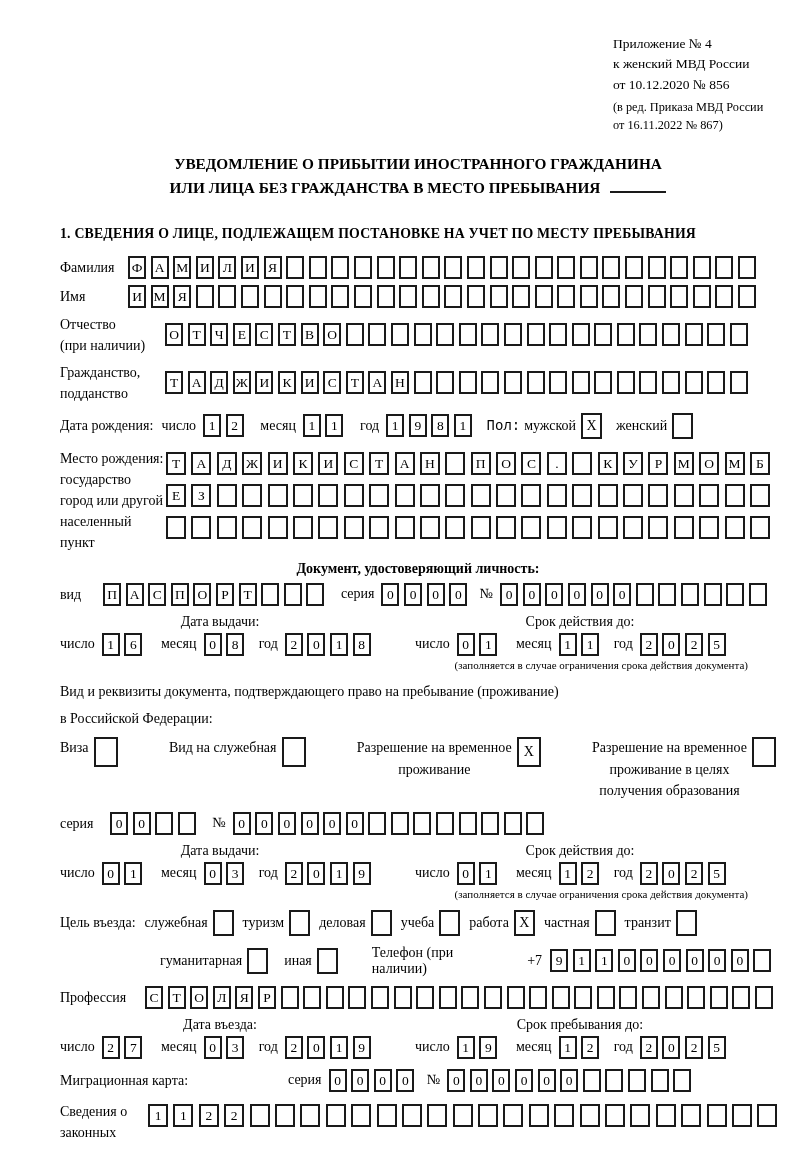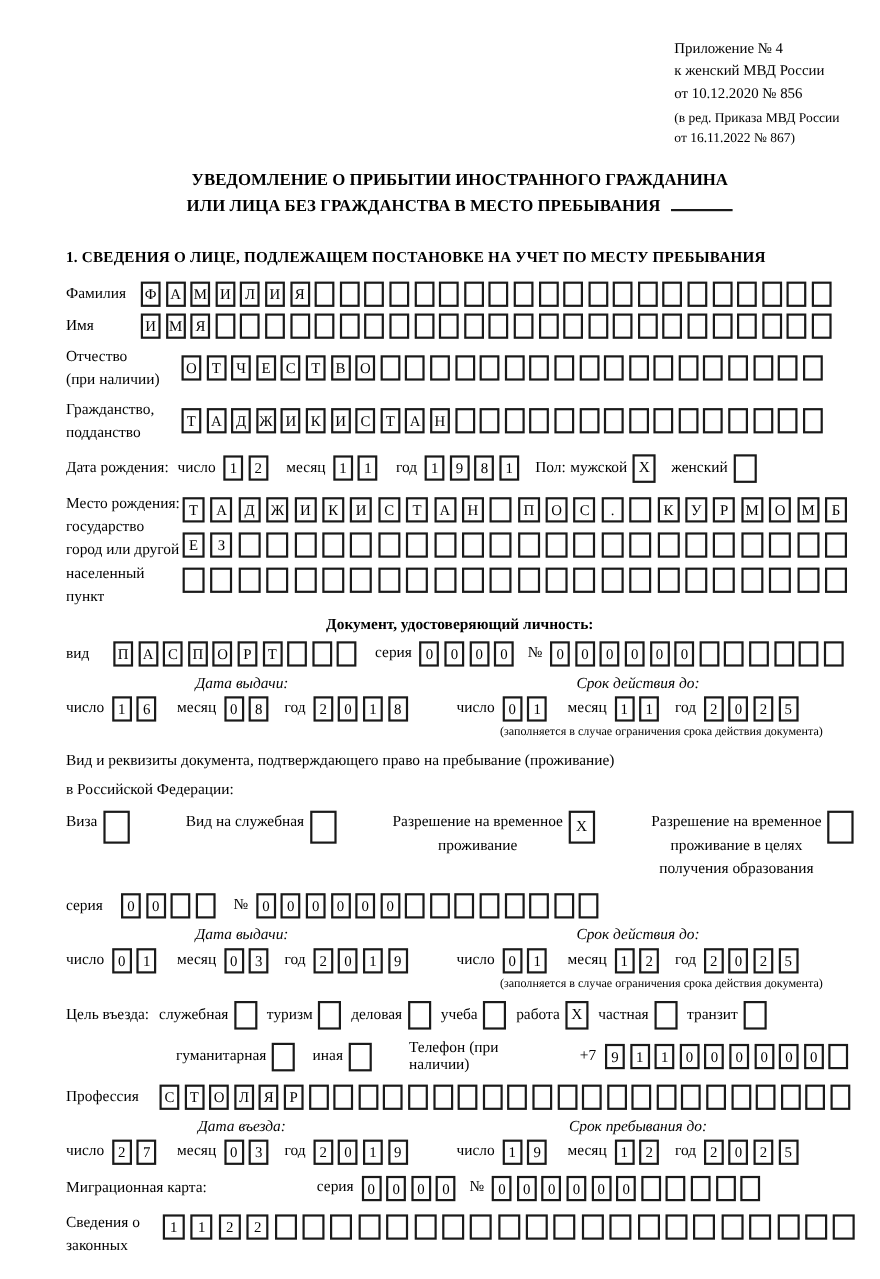--- a/index.html
+++ b/index.html
@@ -23,21 +23,21 @@
   .stack.reps>.boxes{margin-bottom:12px;}
   .cb{box-sizing:border-box;flex:none;display:inline-flex;width:21px;height:26px;border:2px solid #1a1a1a;
       align-items:center;justify-content:center;font-size:14px;margin-left:5px;}
   .cb.big{width:24px;height:30px;}
   .dlbl{margin:0 7px 0 12px;flex:none;}
   .dlbl.first{margin-left:8px;}
   .idhead{font-weight:bold;font-size:14px;text-align:center;margin-top:8px;}
   .daterow{display:flex;margin-top:8px;font-size:14px;}
   .dcol.left{width:355px;flex:none;}
   .dcol.right{flex:1;}
-  .dcap{text-align:center;width:320px;font-style:italic;}
+  .dcap{text-align:center;width:320px;}
   .dcol.right .dcap{width:330px;}
   .drow{display:flex;align-items:center;margin-top:3px;}
   .drow .dl{flex:none;margin-right:7px;}
   .drow .dl.mid{margin-left:14px;}
   .drow .dl.yr{margin-left:10px;}
   .note{font-size:11px;text-align:right;padding-right:28px;margin-top:3px;}
   .para{font-size:14px;margin-top:10px;line-height:1.5;}
   .optrow{display:flex;justify-content:space-between;margin-top:8px;font-size:14px;}
   .opt{display:flex;align-items:flex-start;}
   .optlbl{text-align:center;line-height:1.55;}
@@ -221,21 +221,21 @@
         <span class="cell">1</span>
         <span class="cell">1</span>
       </span>
     <span class="dlbl">год</span>
     <span class="boxes">
         <span class="cell">1</span>
         <span class="cell">9</span>
         <span class="cell">8</span>
         <span class="cell">1</span>
       </span>
-    <span class="dlbl" style="margin-left:10px;margin-right:4px;">Пол:</span>
+    <span class="dlbl" style="margin-left:10px;margin-right:4px;font-family:Liberation Mono, monospace;">Пол:</span>
     <span>мужской</span>
     <span class="cb">X</span>
     <span style="margin-left:14px;">женский</span>
     <span class="cb"></span>
   </div>
 
   <div class="frow top" style="margin-top:9px;">
     <div class="flabel w106">
       <div>Место рождения:</div>
       <div>государство</div>

